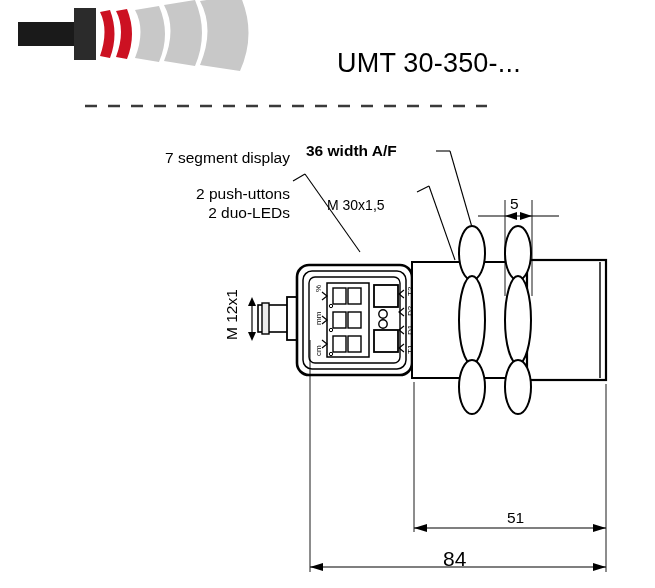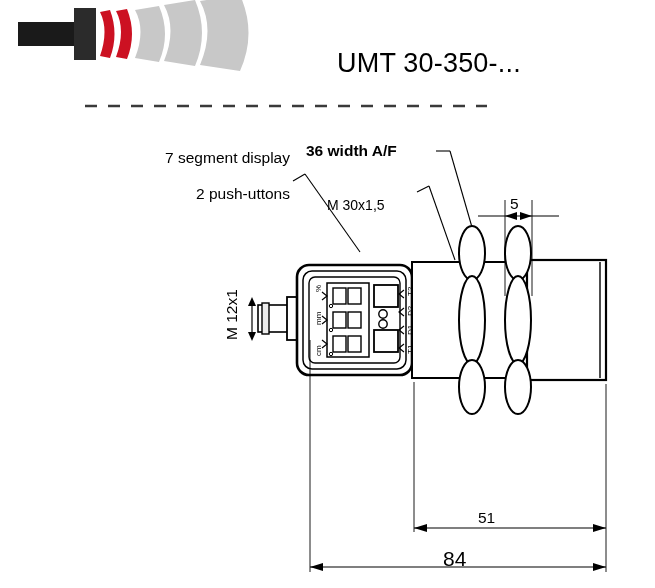--- a/index.html
+++ b/index.html
@@ -12,21 +12,21 @@
   .note{font-size:15.5px;text-align:right;}
   #note1{left:108px;top:150px;width:182px;}
   #note2{left:108px;top:186px;width:182px;}
   #note3{left:108px;top:205px;width:182px;}
   #lbl-af{left:306px;top:143px;font-size:15.5px;font-weight:bold;}
   #lbl-m30{left:327px;top:198px;font-size:14px;}
   #lbl-m12{left:224px;top:280px;font-size:15.5px;
            transform:rotate(-90deg);transform-origin:left top;
            translate:0 60px;}
   #dim5{left:510px;top:196px;font-size:15.5px;}
-  #dim51{left:478px;top:510px;font-size:15.5px;}
+  #dim51{left:507px;top:510px;font-size:15.5px;}
   #dim84{left:443px;top:548px;font-size:21px;}
   .micro{font-size:8px;position:absolute;white-space:pre;}
 </style>
 </head>
 <body>
 
 <div id="stage">
 
   <svg width="655" height="588" viewBox="0 0 655 588">
 
@@ -156,20 +156,21 @@
       <path d="M310 567 l13 -4 v8 z" fill="#000" stroke="none"></path>
       <path d="M606 567 l-13 -4 v8 z" fill="#000" stroke="none"></path>
     </g>
 
   </svg>
 
   <div class="txt" id="title">UMT 30-350-...</div>
 
   <div class="txt note" id="note1">7 segment display</div>
   <div class="txt note" id="note2">2 push-uttons</div>
+  <div class="txt note" id="note3">2 duo-LEDs</div>
 
   <div class="txt" id="lbl-af">36 width A/F</div>
   <div class="txt" id="lbl-m30">M 30x1,5</div>
   <div class="txt" id="lbl-m12">M 12x1</div>
 
   <div class="txt" id="dim5">5</div>
   <div class="txt" id="dim51">51</div>
   <div class="txt" id="dim84">84</div>
 
   <div class="micro" style="left:314px;top:292px;transform:rotate(-90deg);transform-origin:left top;">%</div>

